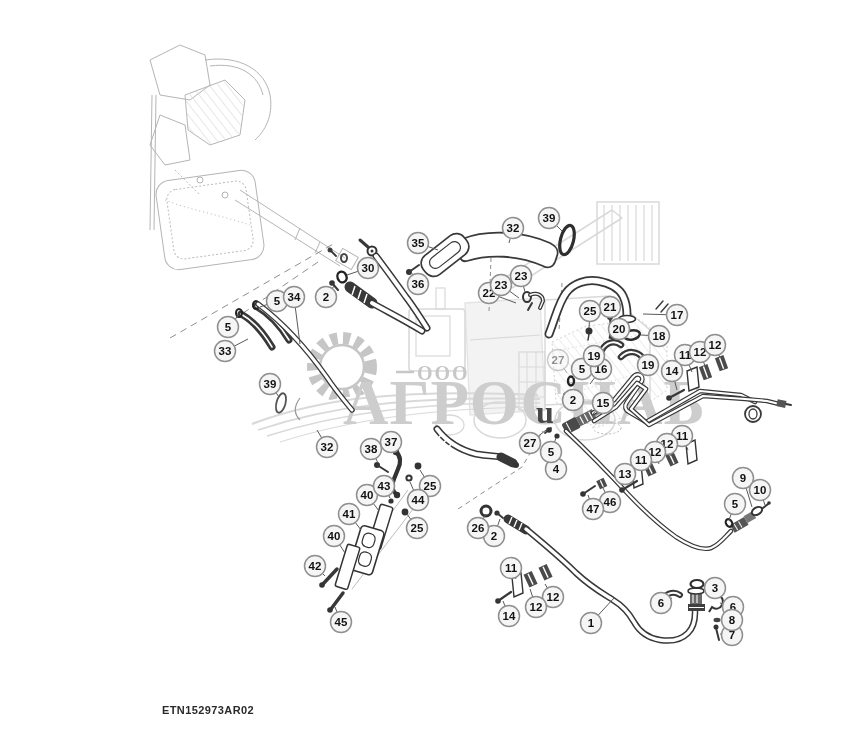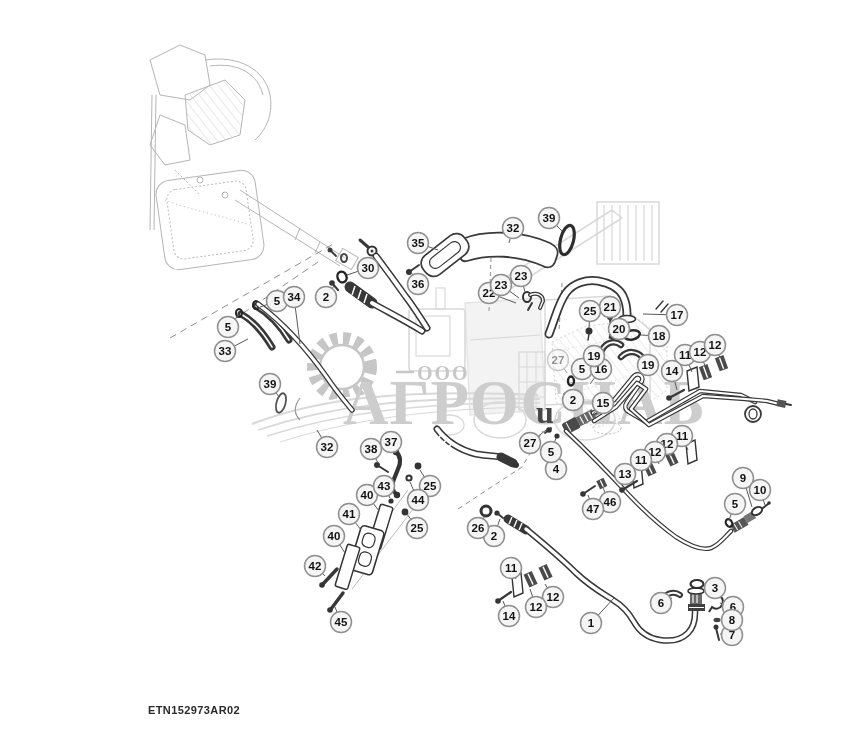--- a/index.html
+++ b/index.html
@@ -3,21 +3,21 @@
 <meta charset="utf-8">
 <style>
   html,body{margin:0;padding:0;background:#fff;}
   .stage{
     position:relative;width:841px;height:731px;background:#ffffff;
     outline:1px solid #e3e3e3;overflow:hidden;
     font-family:"Liberation Sans",sans-serif;
   }
   svg{position:absolute;left:0;top:0;}
   .drawing-id{
-    position:absolute;left:148px;top:704px;
+    position:absolute;left:162px;top:704px;
     font:bold 11px "Liberation Sans",sans-serif;
     color:#2a2a2a;letter-spacing:.4px;
   }
   .wm-company{font:bold 63px "Liberation Serif",serif;fill:#cdcdcd;letter-spacing:1px;}
   .wm-ooo{font:bold 20px "Liberation Serif",serif;fill:#c7c7c7;letter-spacing:2px;}
   .wm-u{font:bold 32px "Liberation Serif",serif;fill:#474747;}
   .co-num{font:bold 11.5px "Liberation Sans",sans-serif;}
   .sk{stroke:#b5b5b5;fill:none;stroke-width:1;}
   .skd{stroke:#bcbcbc;fill:none;stroke-width:1;stroke-dasharray:2 2;}
   .hoseO{stroke:#383838;fill:none;stroke-linecap:round;stroke-linejoin:round;}

